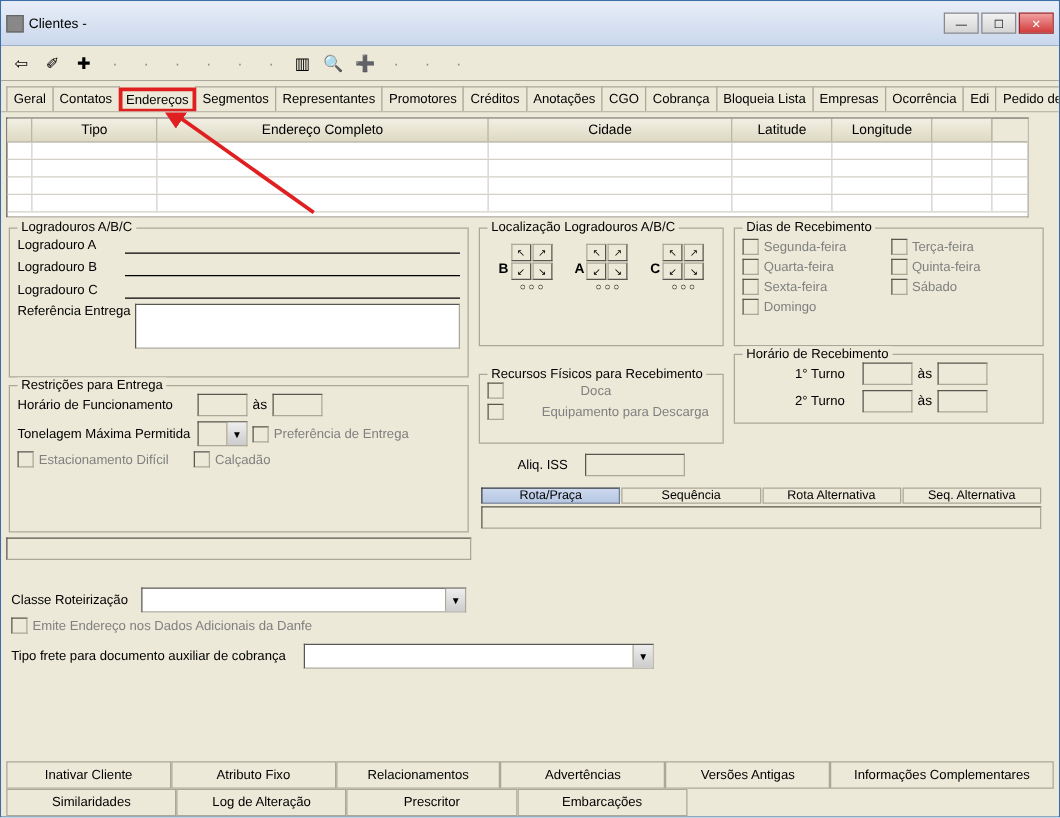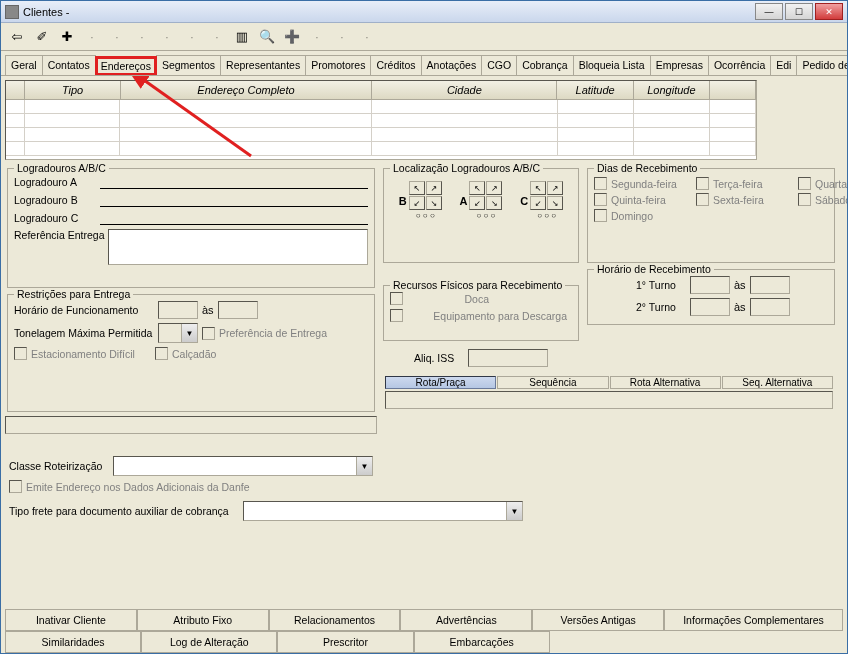--- a/index.html
+++ b/index.html
@@ -1,20 +1,20 @@
 <!DOCTYPE html>
 <html><head>
   <meta charset="utf-8">
   <style>
     * { box-sizing: border-box; margin: 0; padding: 0; font-family: Tahoma, Arial, sans-serif; font-size: 11px; }
     body { background: #fff; width: 848px; height: 654px; overflow: hidden; }
     
     
     .window { width: 848px; height: 654px; border: 1px solid #3a6ea5; background: #fff; display: flex; flex-direction: column; }
-    .titlebar { height: 22px; background: linear-gradient(to bottom, #e8eef8, #cad7ec); display: flex; align-items: center; padding: 0 4px; border-bottom: 1px solid #a0b0c8; }
+    .titlebar { height: 36px; background: linear-gradient(to bottom, #e8eef8, #cad7ec); display: flex; align-items: center; padding: 0 4px; border-bottom: 1px solid #a0b0c8; }
     .titlebar-icon { width: 14px; height: 14px; margin-right: 4px; background: #888; border: 1px solid #666; display: inline-block; }
     .titlebar-title { flex: 1; color: #000; }
     .win-controls { display: flex; gap: 2px; }
     .win-btn { width: 28px; height: 17px; border: 1px solid #888; background: linear-gradient(#f2f2f2,#d5d5d5); display: flex; align-items: center; justify-content: center; font-size: 9px; cursor: pointer; }
     .win-btn.close { background: linear-gradient(#f0a0a0,#d23c3c); color: #fff; border-color: #a02020; }
     
     
     .toolbar { height: 28px; background: #ece9d8; border-bottom: 1px solid #aca899; display: flex; align-items: center; padding: 2px 4px; gap: 1px; }
     .tool-btn { width: 24px; height: 24px; border: 1px solid transparent; display: flex; align-items: center; justify-content: center; cursor: pointer; font-size: 13px; }
     .tool-btn.disabled { opacity: 0.4; cursor: default; }
@@ -22,21 +22,21 @@
     
     .tab-row { display: flex; background: #ece9d8; padding: 4px 19px 0 4px; border-bottom: 1px solid #aca899; flex-wrap: nowrap; overflow: hidden; }
     .tab { padding: 3px 5px; border: 1px solid #aca899; border-bottom: none; background: #ece9d8; margin-right: -1px; cursor: pointer; white-space: nowrap; font-size: 10.5px; }
     .tab.active { background: #ece9d8; position: relative; top: 1px; border-bottom: 1px solid #ece9d8; }
     .tab.highlighted { border: 3px solid #e02020; padding: 1px 3px; }
     
     
     .content { flex: 1; background: #ece9d8; padding: 4px; position: relative; overflow: hidden; }
     
     
-    .grid { border: 1px inset #aca899; background: #fff; width: 752px; height: 80px; margin-bottom: 6px; font-style: italic; }
+    .grid { border: 1px inset #aca899; background: #fff; width: 818px; height: 80px; margin-bottom: 6px; }
     .grid-head { display: flex; background: #ece9d8; border-bottom: 1px solid #aca899; }
     .grid-th { border-right: 1px solid #aca899; padding: 3px 4px; text-align: center; background: linear-gradient(#f2f0e4,#ddd9c3); }
     .grid-body-row { display: flex; height: 14px; border-bottom: 1px solid #d4d0c8; }
     .grid-td { border-right: 1px solid #d4d0c8; padding: 0 2px; }
     .gcol-sel { width: 20px; }
     .gcol-tipo { width: 100px; }
     .gcol-end { width: 265px; }
     .gcol-cid { width: 195px; }
     .gcol-lat { width: 80px; }
     .gcol-lon { width: 80px; }
@@ -300,21 +300,21 @@
 
         <div class="form-row" style="margin-top:6px;justify-content:center;">
           <span class="form-label" style="min-width:50px;">Aliq. ISS</span>
           <input class="text-input disabled" style="width: 80px;">
         </div>
       </div>
 
       <div class="col-right">
         <div class="fieldset" style="height:95px;">
           <span class="fieldset-legend">Dias de Recebimento</span>
-          <div style="display:grid;grid-template-columns:1fr 1fr 1fr;gap:3px;margin-top:2px;">
+          <div style="display:grid;grid-template-columns:1fr 1fr;gap:3px;margin-top:2px;">
             <div class="form-row" style="margin:0;">
                 <div class="checkbox disabled"></div>
                 <span class="form-label disabled">Segunda-feira</span>
               </div>
             <div class="form-row" style="margin:0;">
                 <div class="checkbox disabled"></div>
                 <span class="form-label disabled">Terça-feira</span>
               </div>
             <div class="form-row" style="margin:0;">
                 <div class="checkbox disabled"></div>

